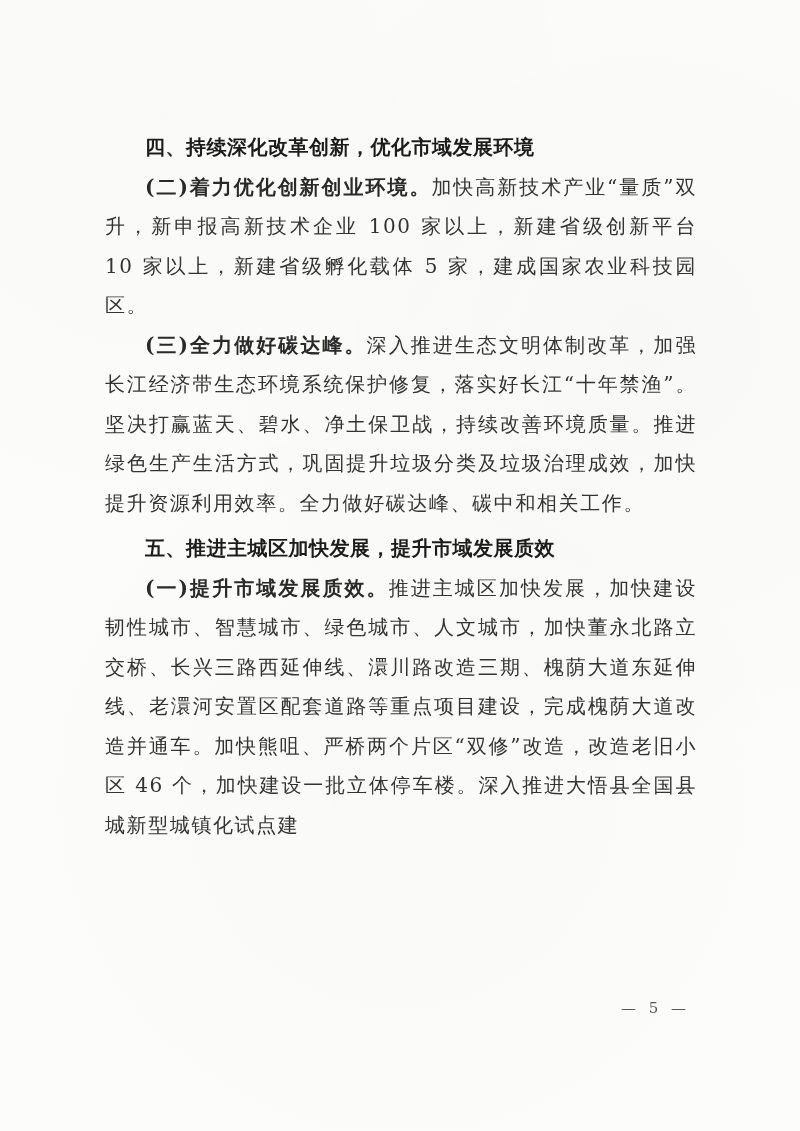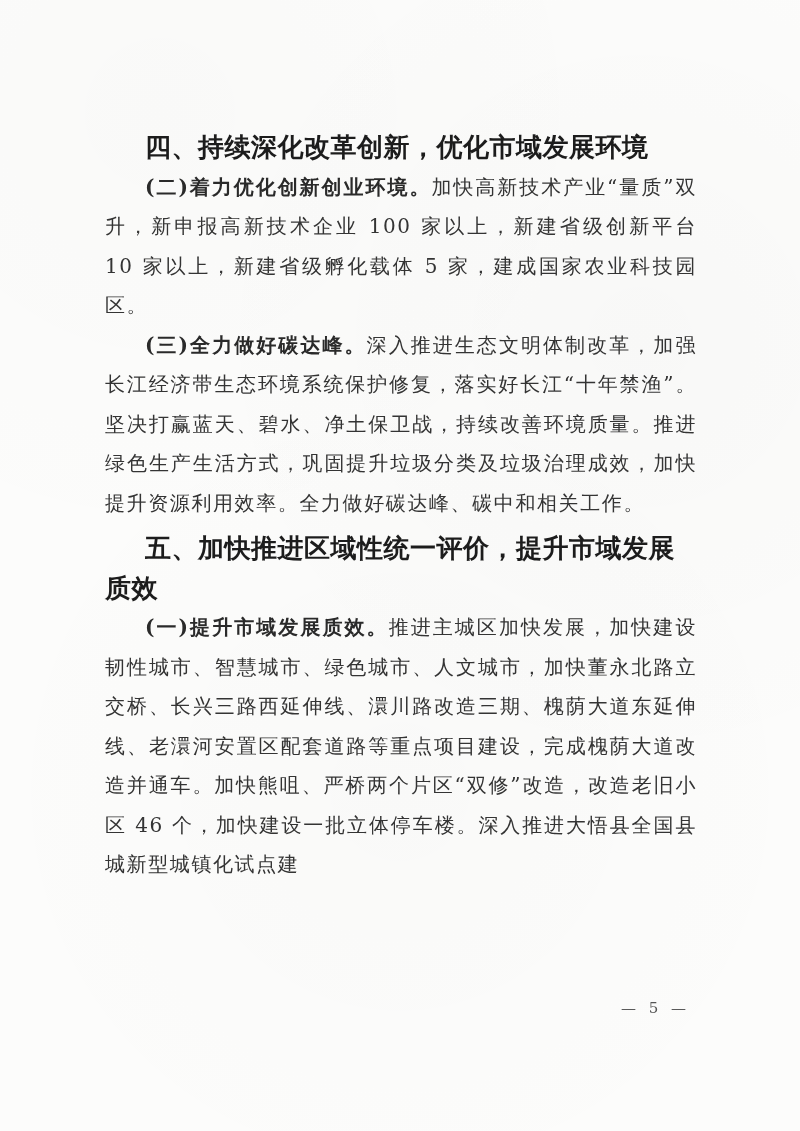--- a/index.html
+++ b/index.html
@@ -45,21 +45,21 @@
     color:var(--text);
     font-size:20px;
     line-height:39.5px;
     text-align:justify;
     letter-spacing:1.6px;
   }
   .section-heading{
     margin:0;
     font-family:"DejaVu Sans","Liberation Sans",sans-serif;
     font-weight:700;
-    font-size:26px;
+    font-size:20px;
     line-height:39.5px;
     color:var(--heading);
     letter-spacing:0.5px;
     text-indent:40px;
     text-align:left;
   }
   .section-heading.second{
     margin-top:6px;
   }
   .para{
@@ -87,20 +87,20 @@
 <div class="page">
   <div class="content">
 
     <h2 class="section-heading">四、持续深化改革创新，优化市域发展环境</h2>
 
 
     <p class="para"><span class="lead">(二)着力优化创新创业环境。</span><span>加快高新技术产业“量质”双升，新申报高新技术企业 100 家以上，新建省级创新平台 10 家以上，新建省级孵化载体 5 家，建成国家农业科技园区。</span></p>
 
     <p class="para"><span class="lead">(三)全力做好碳达峰。</span><span>深入推进生态文明体制改革，加强长江经济带生态环境系统保护修复，落实好长江“十年禁渔”。坚决打赢蓝天、碧水、净土保卫战，持续改善环境质量。推进绿色生产生活方式，巩固提升垃圾分类及垃圾治理成效，加快提升资源利用效率。全力做好碳达峰、碳中和相关工作。</span></p>
 
-    <h2 class="section-heading second">五、加快推进区域性统一评价，提升市域发展质效</h2>
+    <h2 class="section-heading second">五、推进主城区加快发展，提升市域发展质效</h2>
 
     <p class="para"><span class="lead">(一)提升市域发展质效。</span><span>推进主城区加快发展，加快建设韧性城市、智慧城市、绿色城市、人文城市，加快董永北路立交桥、长兴三路西延伸线、澴川路改造三期、槐荫大道东延伸线、老澴河安置区配套道路等重点项目建设，完成槐荫大道改造并通车。加快熊咀、严桥两个片区“双修”改造，改造老旧小区 46 个，加快建设一批立体停车楼。深入推进大悟县全国县城新型城镇化试点建</span></p>
 
   </div>
 
   <div class="page-number">— 5 —</div>
 </div>
 
 </body></html>

